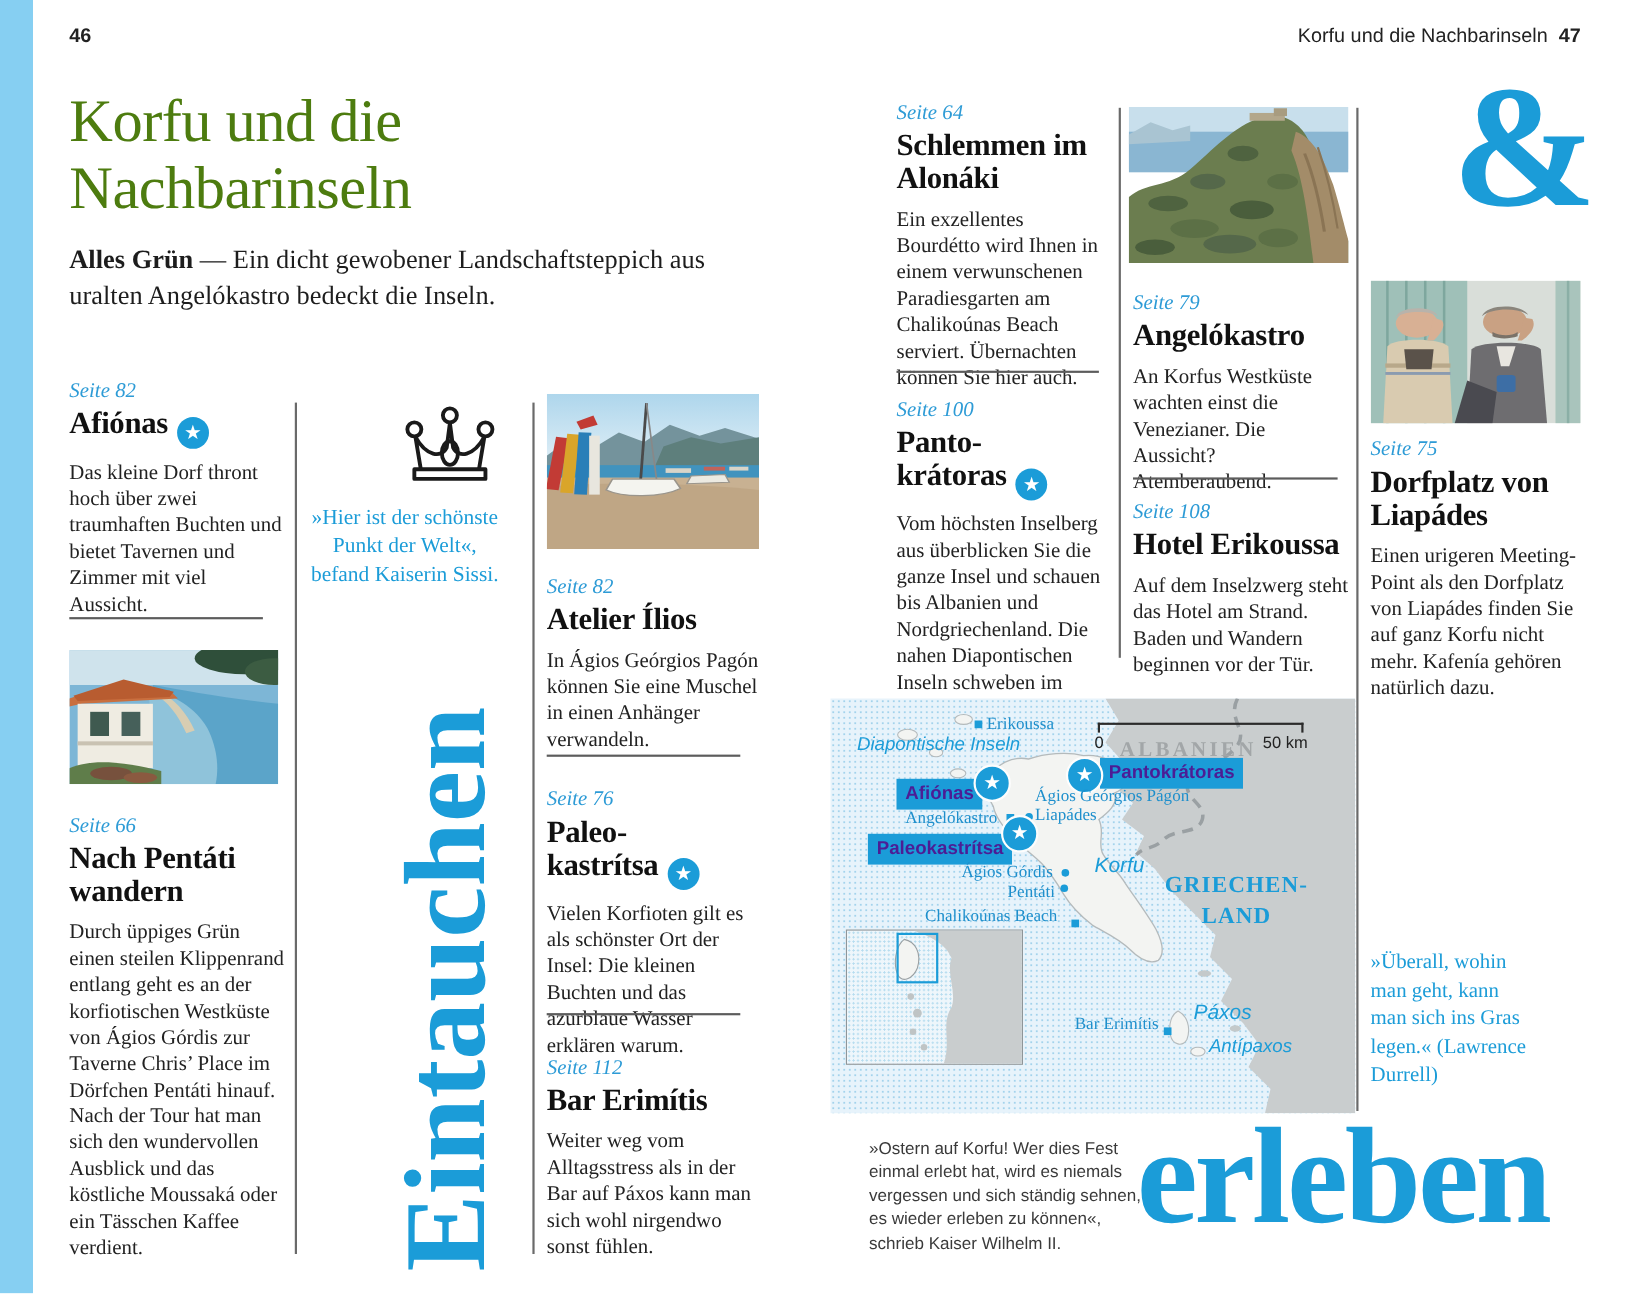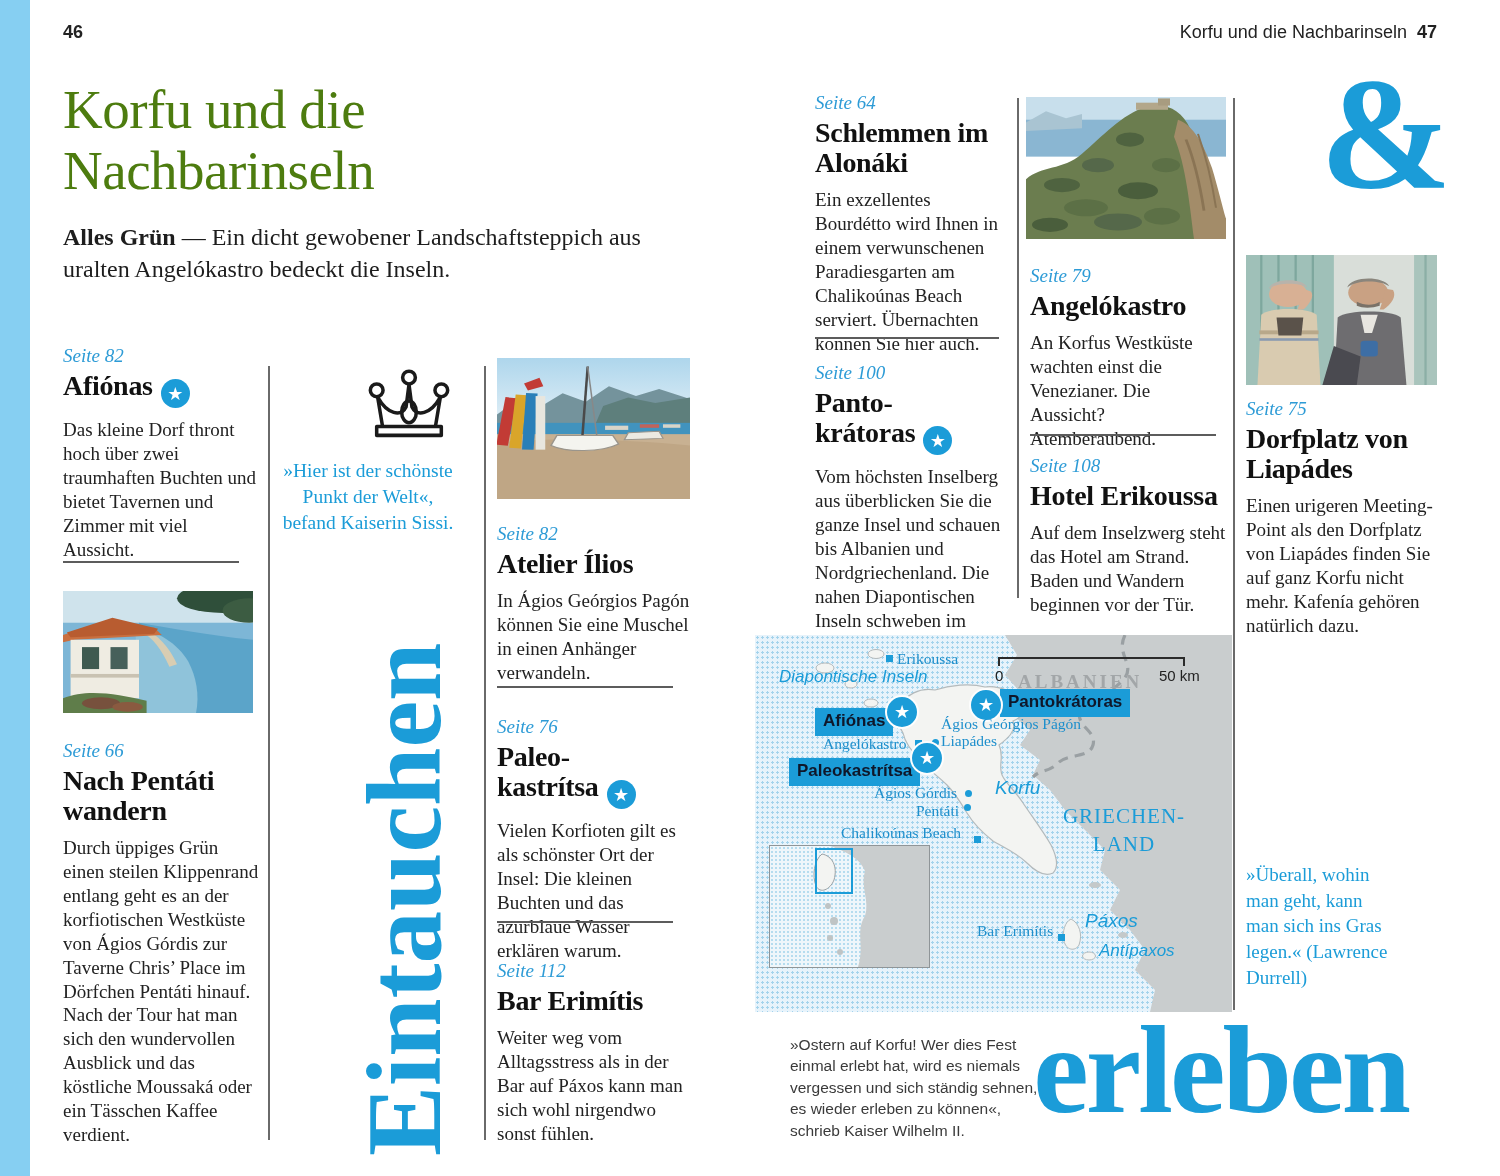--- a/index.html
+++ b/index.html
@@ -53,23 +53,23 @@
   
   .map{position:absolute;left:755px;top:635px;width:477px;height:377px;
        background-color:#e7f3fb;
        background-image:radial-gradient(#a3d3ec 1.1px, rgba(0,0,0,0) 1.1px);
        background-size:5px 5px;}
   .map svg.land{position:absolute;left:0;top:0;}
   .m-serif{position:absolute;font-size:15.5px;color:#1e8fcc;white-space:nowrap;}
   .m-ital{position:absolute;font-family:"Liberation Sans",sans-serif;font-style:italic;
           font-size:17px;color:#1b9cd8;white-space:nowrap;}
   .m-country{position:absolute;font-size:19px;letter-spacing:3px;color:#a2a6a8;font-weight:bold;white-space:nowrap;}
-  .m-country2{position:absolute;font-size:21px;font-weight:normal;color:#1b9cd8;white-space:pre-line;
-              text-align:center;line-height:1.35;letter-spacing:1px;margin-top:12px;}
-  .m-box{position:absolute;background:#1b9cd8;color:#0f172a;font-family:"Liberation Sans",sans-serif;
+  .m-country2{position:absolute;font-size:21px;font-weight:bold;color:#1b9cd8;white-space:pre-line;
+              text-align:center;line-height:1.35;letter-spacing:1px;}
+  .m-box{position:absolute;background:#1b9cd8;color:#4c1d95;font-family:"Liberation Sans",sans-serif;
          font-weight:bold;font-size:17px;padding:3px 8px 5px 8px;white-space:nowrap;}
   .m-star{position:absolute;width:30px;height:30px;border-radius:50%;background:#1b9cd8;border:2px solid #fdfdfd;
           color:#fff;text-align:center;line-height:30px;font-size:18px;font-family:"DejaVu Sans",sans-serif;}
   .m-dot{position:absolute;width:7px;height:7px;border-radius:50%;background:#1b9cd8;}
   .m-sq{position:absolute;width:7px;height:7px;background:#1b9cd8;}
   .scale-line{position:absolute;height:2px;background:#2b2b2b;}
   .scale-tick{position:absolute;width:2px;height:9px;background:#2b2b2b;top:0;}
   .scale-txt{position:absolute;font-family:"Liberation Sans",sans-serif;font-size:15px;color:#222;white-space:nowrap;}
   .inset{position:absolute;left:14px;top:210px;width:159px;height:121px;border:1.5px solid #8f9598;
          background-color:#eef6fb;background-image:radial-gradient(#b5dcef 1px, rgba(0,0,0,0) 1px);
@@ -312,21 +312,21 @@
 
       <path d="M316,284 C324,288 328,299 324,310 C320,317 311,315 309,306 C307,296 310,287 316,284 Z" fill="#f3f4f2" stroke="#b4babc" stroke-width="1"></path>
       <ellipse cx="334" cy="321" rx="6.5" ry="4" fill="#f3f4f2" stroke="#b4babc" stroke-width="1"></ellipse>
     </svg>
 
     <div class="scale-line" style="left:243px;top:22px;width:187px;">
       <div class="scale-tick" style="left:0;"></div>
       <div class="scale-tick" style="right:0;"></div>
     </div>
     <div class="scale-txt" style="left:240px;top:32px;">0</div>
-    <div class="scale-txt" style="left:404px;top:32px;">50 km</div>
+    <div class="scale-txt" style="left:393px;top:32px;">50 km</div>
 
     <div class="m-sq" style="left:131px;top:20px;"></div>
     <div class="m-serif" style="left:142px;top:15px;">Erikoussa</div>
     <div class="m-ital" style="left:24px;top:32px;">Diapontische Inseln</div>
     <div class="m-country" style="left:263px;top:36px;">ALBANIEN</div>
 
     <div class="m-box" style="left:245px;top:54px;">Pantokrátoras</div>
     <div class="m-star" style="left:214px;top:53px;">★</div>
 
     <div class="m-box" style="left:60px;top:73px;">Afiónas</div>

